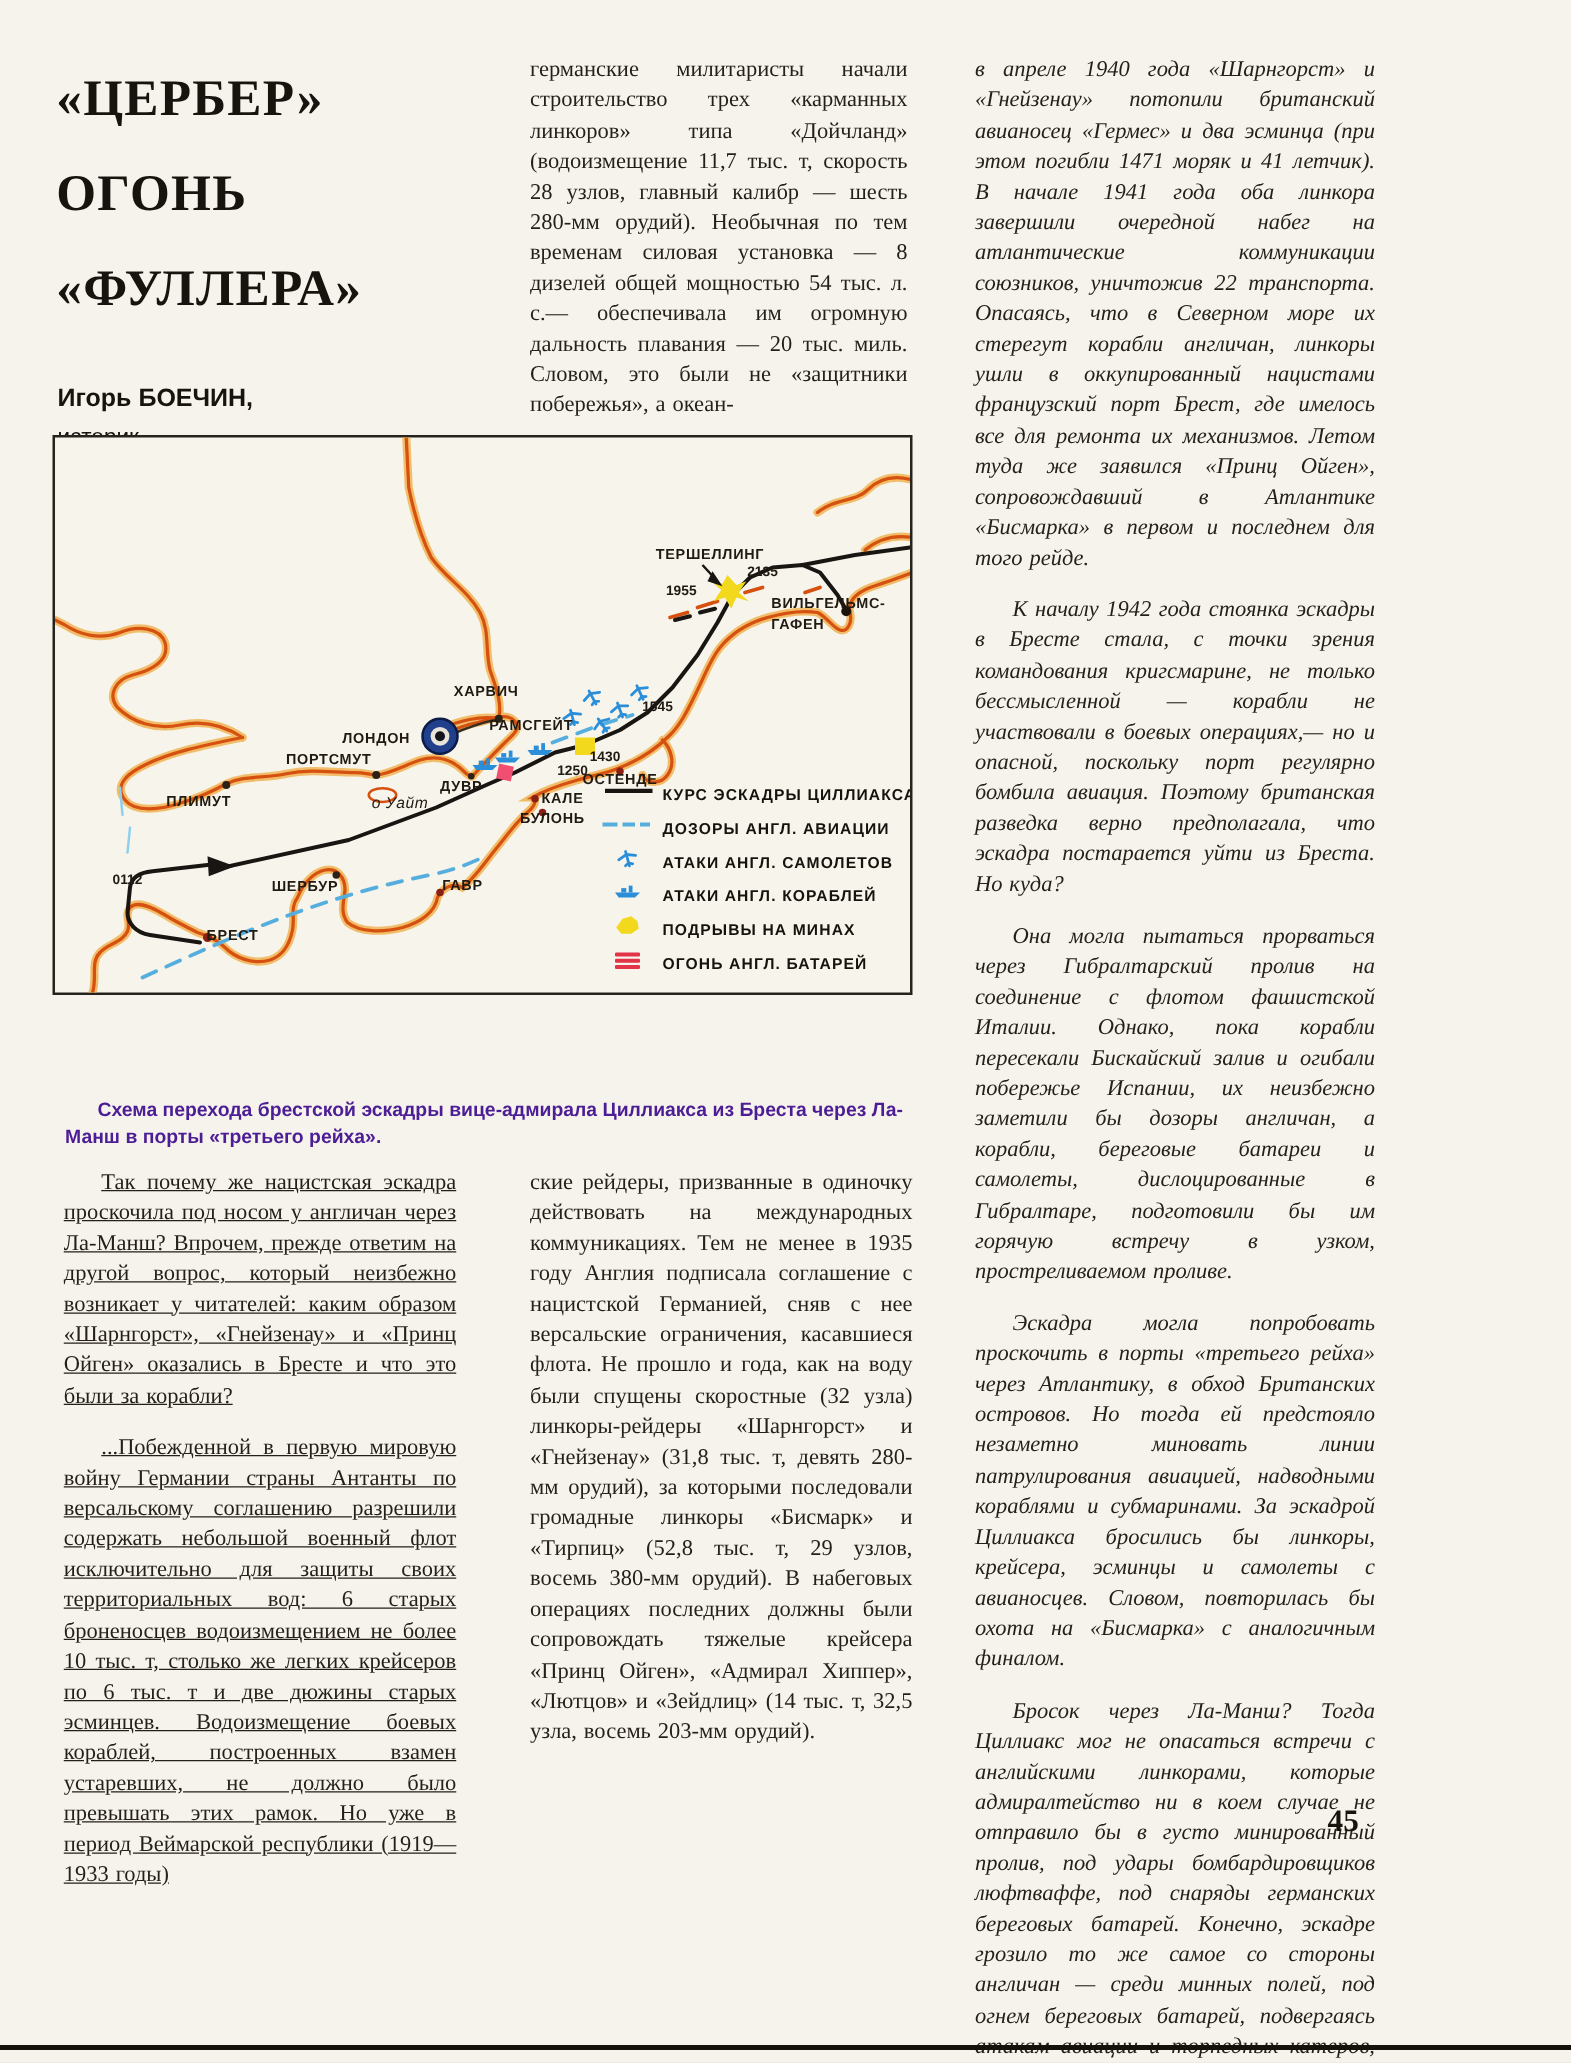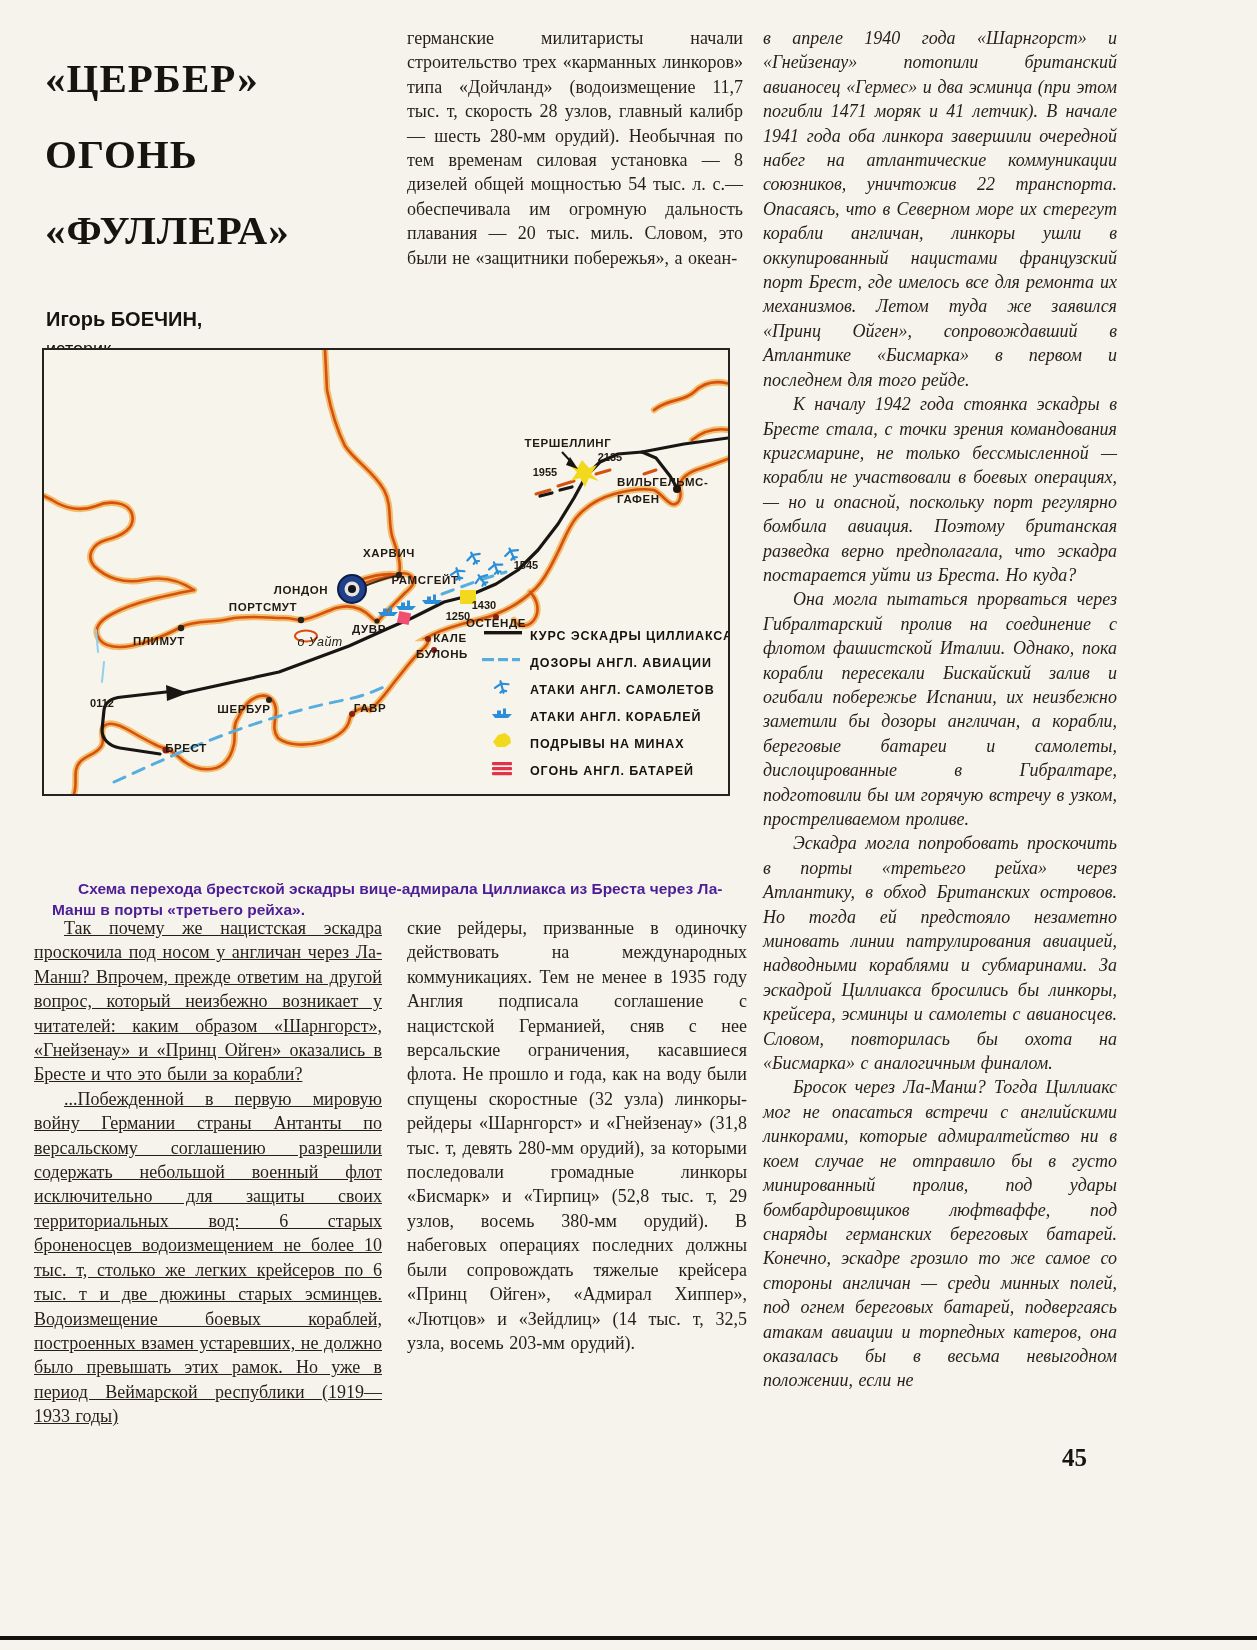--- a/index.html
+++ b/index.html
@@ -7,21 +7,21 @@
         font-family:"Liberation Serif",serif;color:#241f19;}
   .abs{position:absolute;}
   
   .headline{font-family:"Liberation Serif",serif;font-weight:700;font-size:41px;
             line-height:76px;letter-spacing:1px;color:#17130e;}
   .author-name{font-family:"Liberation Sans",sans-serif;font-weight:700;font-size:20px;color:#17130e;margin-top:42px;}
   .author-role{font-family:"Liberation Sans",sans-serif;font-weight:400;font-size:18px;color:#17130e;margin-top:8px;}
   
   .body{font-size:18px;line-height:24.4px;text-align:justify;
         -webkit-hyphens:auto;hyphens:auto;word-spacing:1px;}
-  .body p{margin:0;}
+  .body p{margin:17px;}
   .body p.ind{text-indent:30px;}
   
   .map-box{border:2px solid #26221c;background:#f7f4ec;}
   .caption{font-family:"Liberation Sans",sans-serif;font-weight:700;font-size:15.5px;
            line-height:21px;color:#4c1d95;text-indent:26px;}
   .pagenum{font-family:"Liberation Serif",serif;font-weight:700;font-size:25px;color:#17130e;}
   .rule{background:#15120e;}
   
   .mp{font-family:"Liberation Sans",sans-serif;font-weight:700;font-size:11.5px;letter-spacing:.6px;fill:#201a12;}
   .mt{font-family:"Liberation Sans",sans-serif;font-weight:700;font-size:11px;fill:#201a12;}

